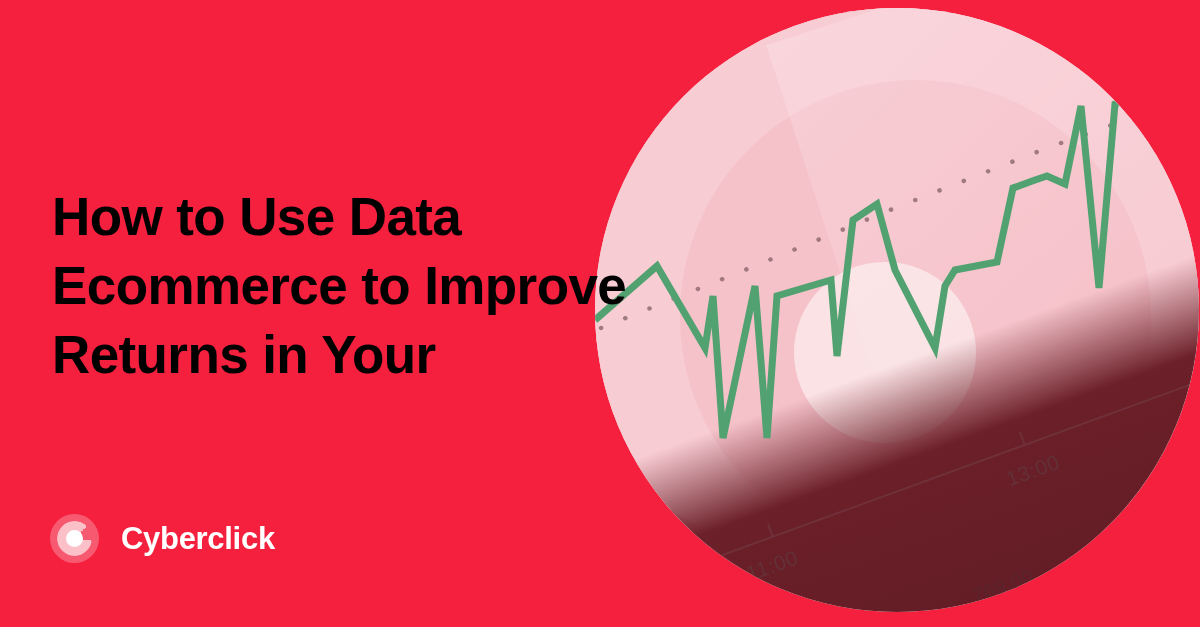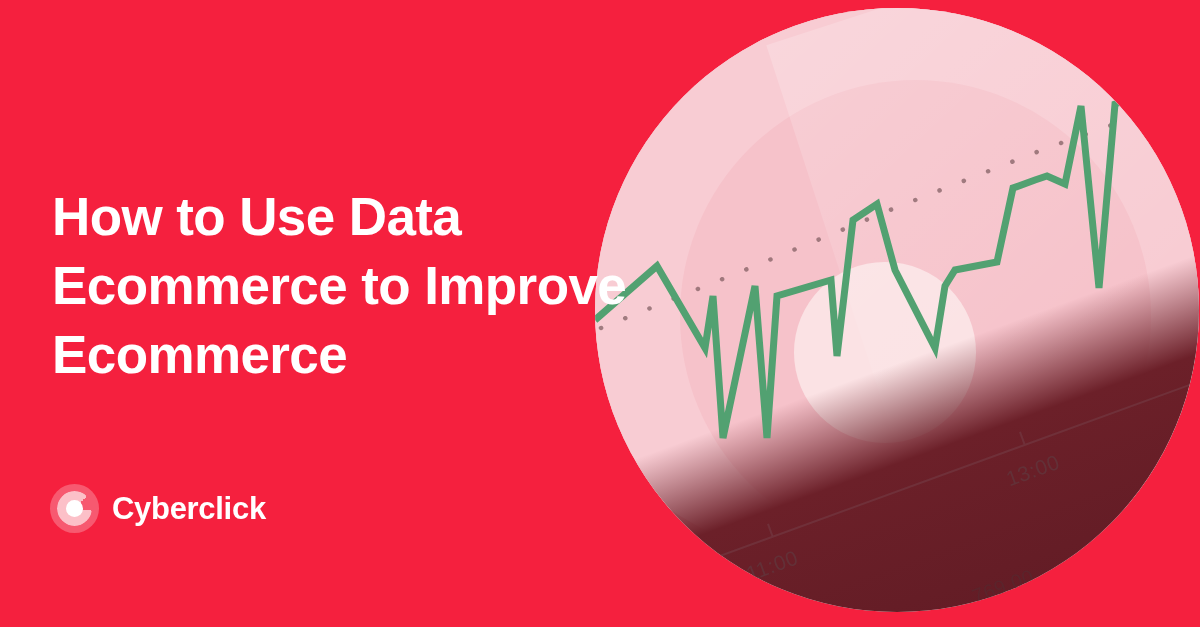--- a/index.html
+++ b/index.html
@@ -138,24 +138,24 @@
     line-height: 69px;
     font-weight: 700;
     letter-spacing: -0.6px;
   }
   #headline .hl-line { display: block; white-space: nowrap; }
 
   
   #logo-lockup {
     position: absolute;
     left: 50px;
-    top: 484px;
+    top: 514px;
     display: flex;
     align-items: center;
-    gap: 13px;
+    gap: 22px;
   }
   #logo-mark {
     position: relative;
     width: 49px;
     height: 49px;
     flex: 0 0 auto;
   }
   #logo-mark .mk-outer {
     position: absolute;
     inset: 0;
@@ -212,24 +212,24 @@
     <div class="axis-label" style="left:152px; top:555px; transform: rotate(-20deg);">11:00</div>
     <div class="axis-label" style="left:412px; top:460px; transform: rotate(-20deg);">13:00</div>
     <div class="axis-label value" style="left:378px; top:578px; transform: rotate(-20deg);">769.00</div>
 
     <svg id="plot-svg" viewBox="0 0 604 604" preserveAspectRatio="none">
       <polyline id="series-trend" fill="none" stroke="#6B4A4E" stroke-width="4.5" stroke-linecap="round" stroke-dasharray="0.1 26" opacity="0.62" points="6,320 150,262 300,200 452,140 604,86"></polyline>
       <polyline id="series-price" fill="none" stroke="#52A171" stroke-width="7" stroke-linejoin="miter" stroke-linecap="butt" points="0,312 62,258 110,340 118,288 128,430 160,278 172,430 182,288 236,272 242,348 258,212 282,196 300,262 340,340 350,278 360,262 402,254 418,180 440,172 452,168 470,176 486,98 504,280 520,96 544,88 566,18 586,6"></polyline>
     </svg>
   </div>
 
-  <h1 id="headline" style="color: #ffffff;">
+  <h1 id="headline" style="color: #000000;">
     <span class="hl-line">How to Use Data</span>
     <span class="hl-line">Ecommerce to Improve</span>
-    <span class="hl-line">Ecommerce</span>
+    <span class="hl-line">Returns in Your</span>
   </h1>
 
   <div id="logo-lockup">
     <div id="logo-mark">
       <span class="mk-outer"></span>
       <span class="mk-c"></span>
       <span class="mk-dot"></span>
     </div>
     <div id="logo-wordmark">Cyberclick</div>
   </div>

